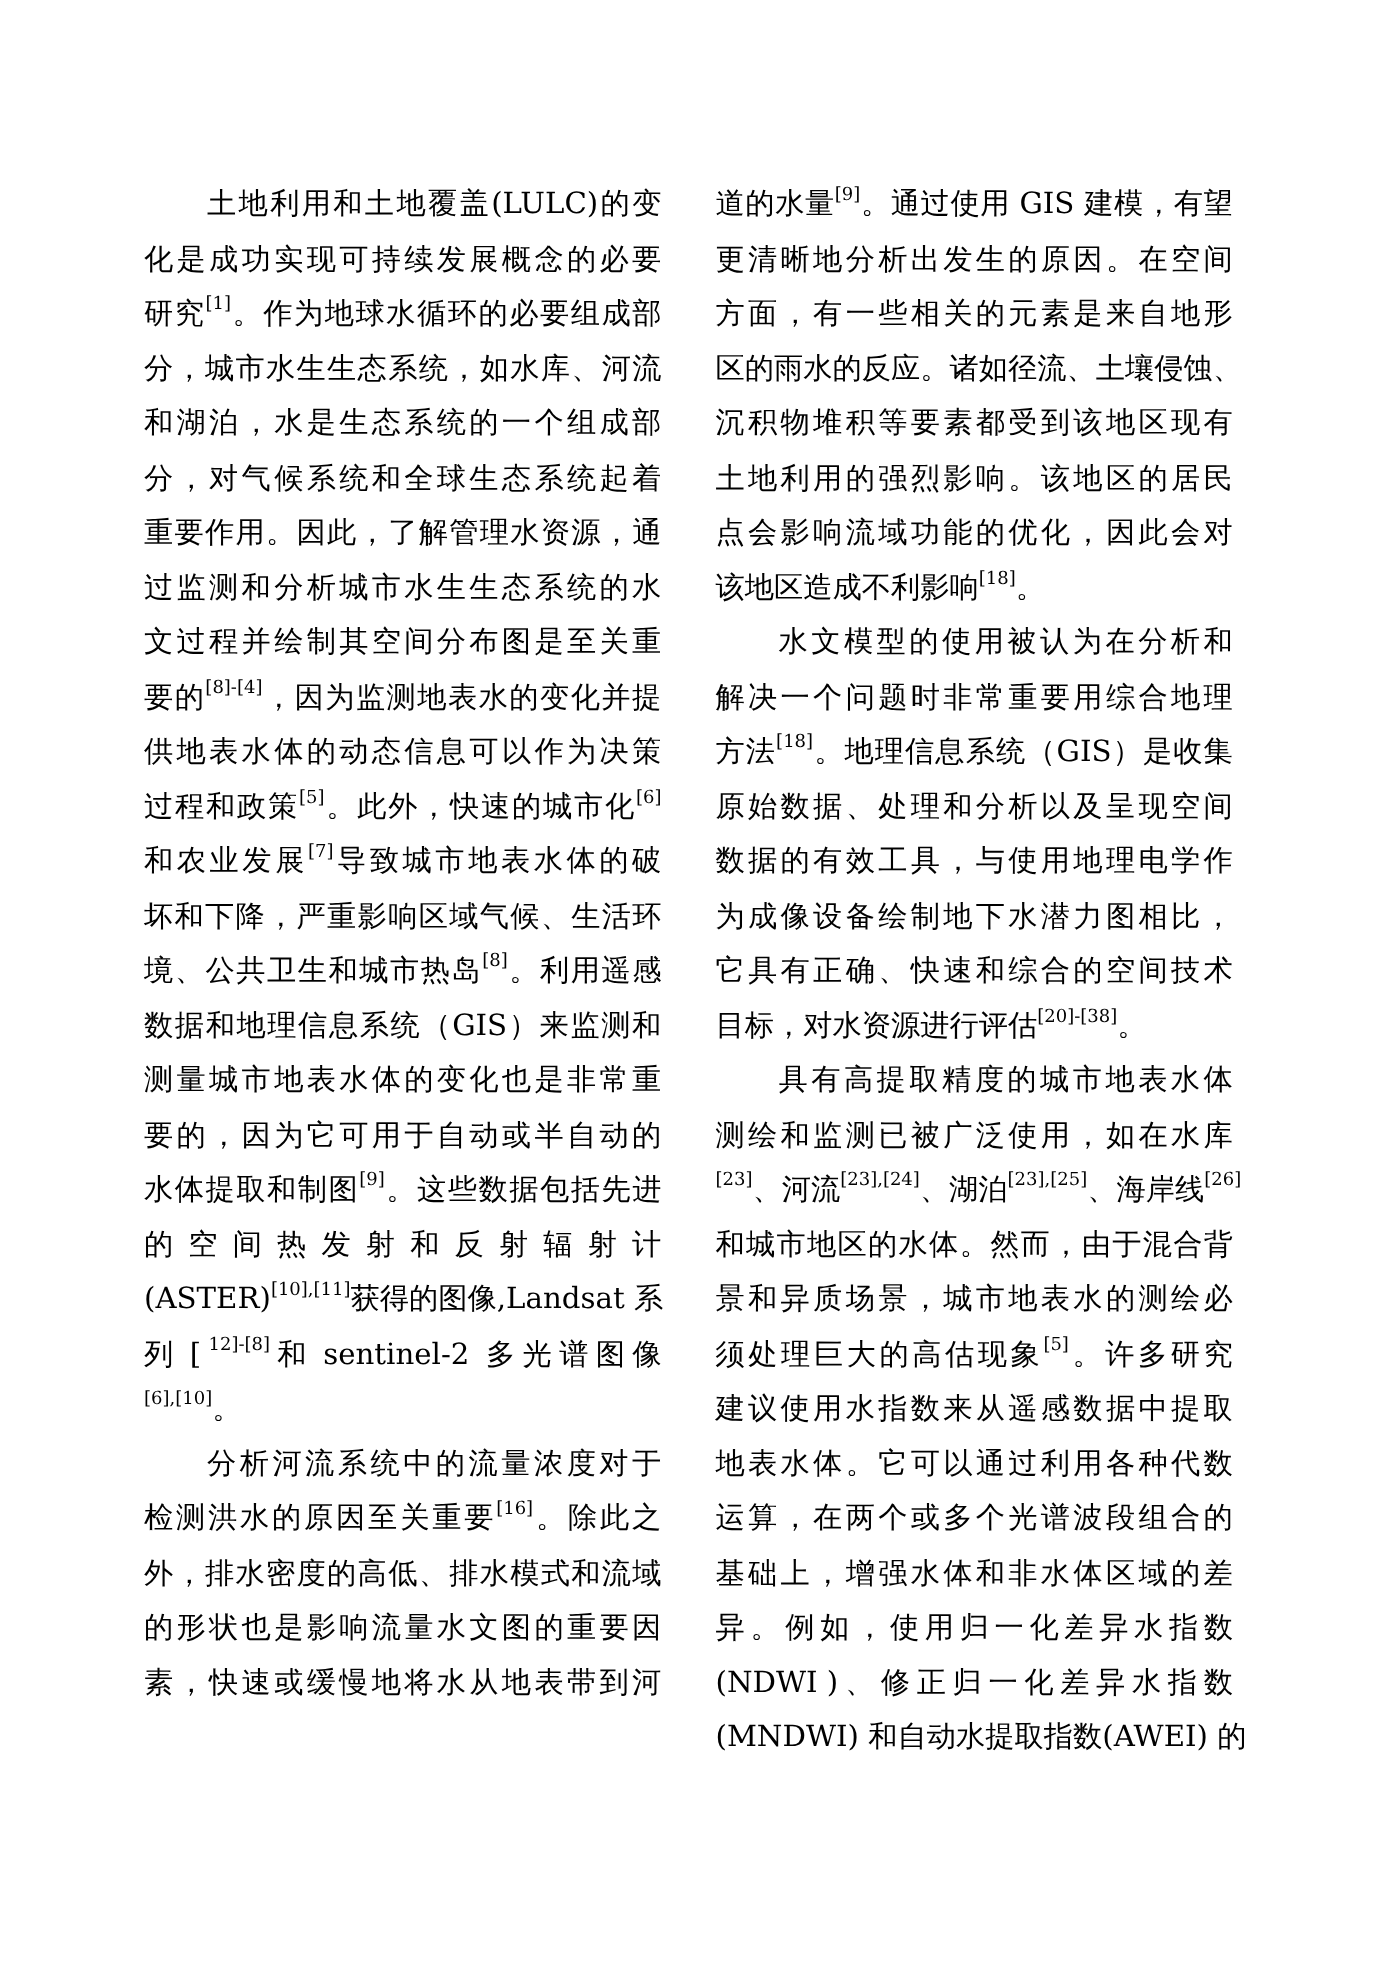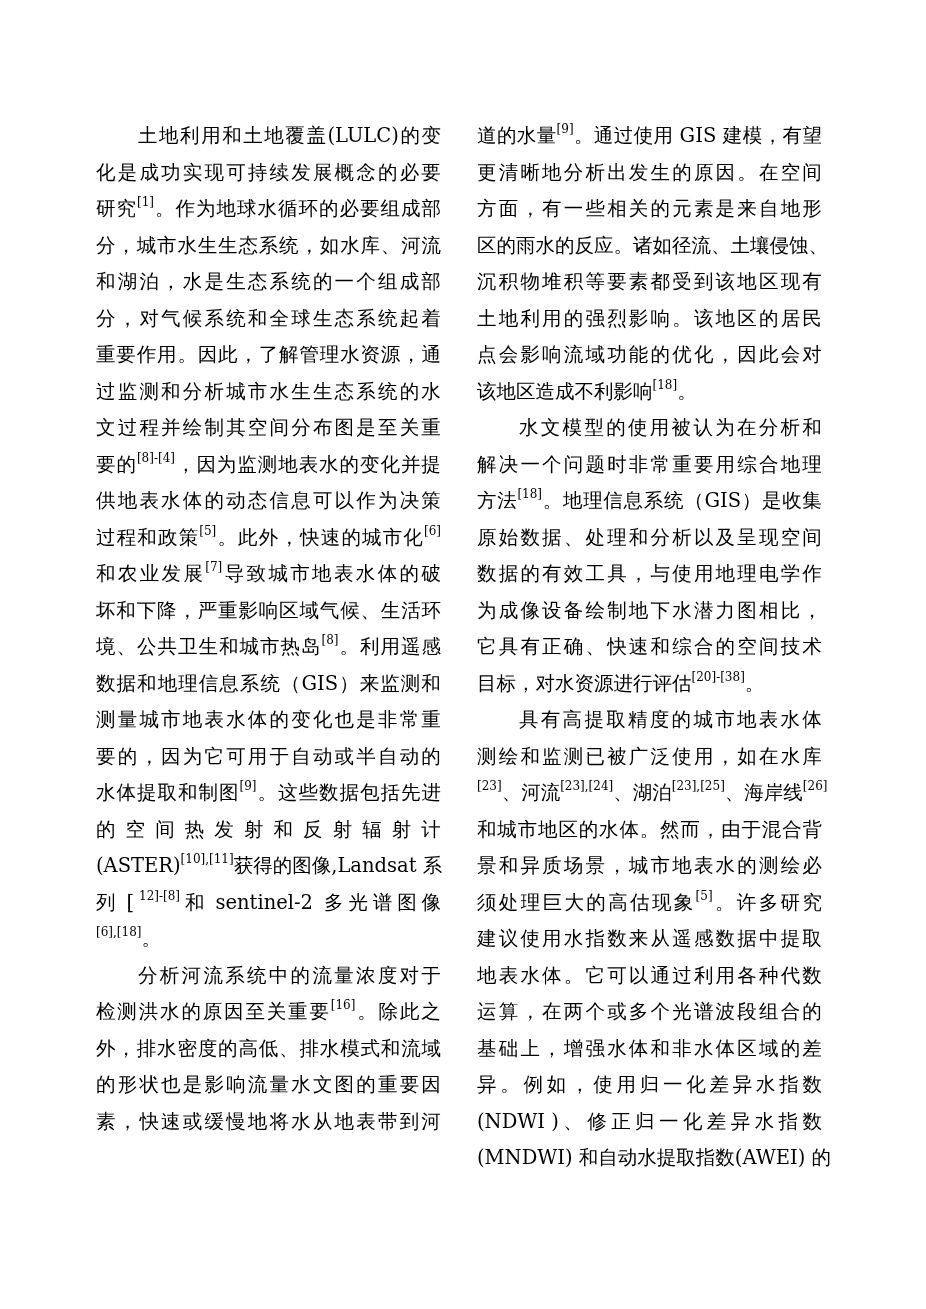--- a/index.html
+++ b/index.html
@@ -439,21 +439,21 @@
             <span class="sup">12]-[8]</span>
             <span class="tok">和</span>
             <span class="tok">&nbsp;sentinel-2&nbsp;</span>
             <span class="tok">多</span>
             <span class="tok">光</span>
             <span class="tok">谱</span>
             <span class="tok">图</span>
             <span class="tok">像</span>
           </div>
           <div class="line end">
-            <span class="sup">[6],[18]</span>
+            <span class="sup">[6],[10]</span>
             <span class="tok">。</span>
           </div>
           <div class="line ind">
             <span class="tok">分</span>
             <span class="tok">析</span>
             <span class="tok">河</span>
             <span class="tok">流</span>
             <span class="tok">系</span>
             <span class="tok">统</span>
             <span class="tok">中</span>

